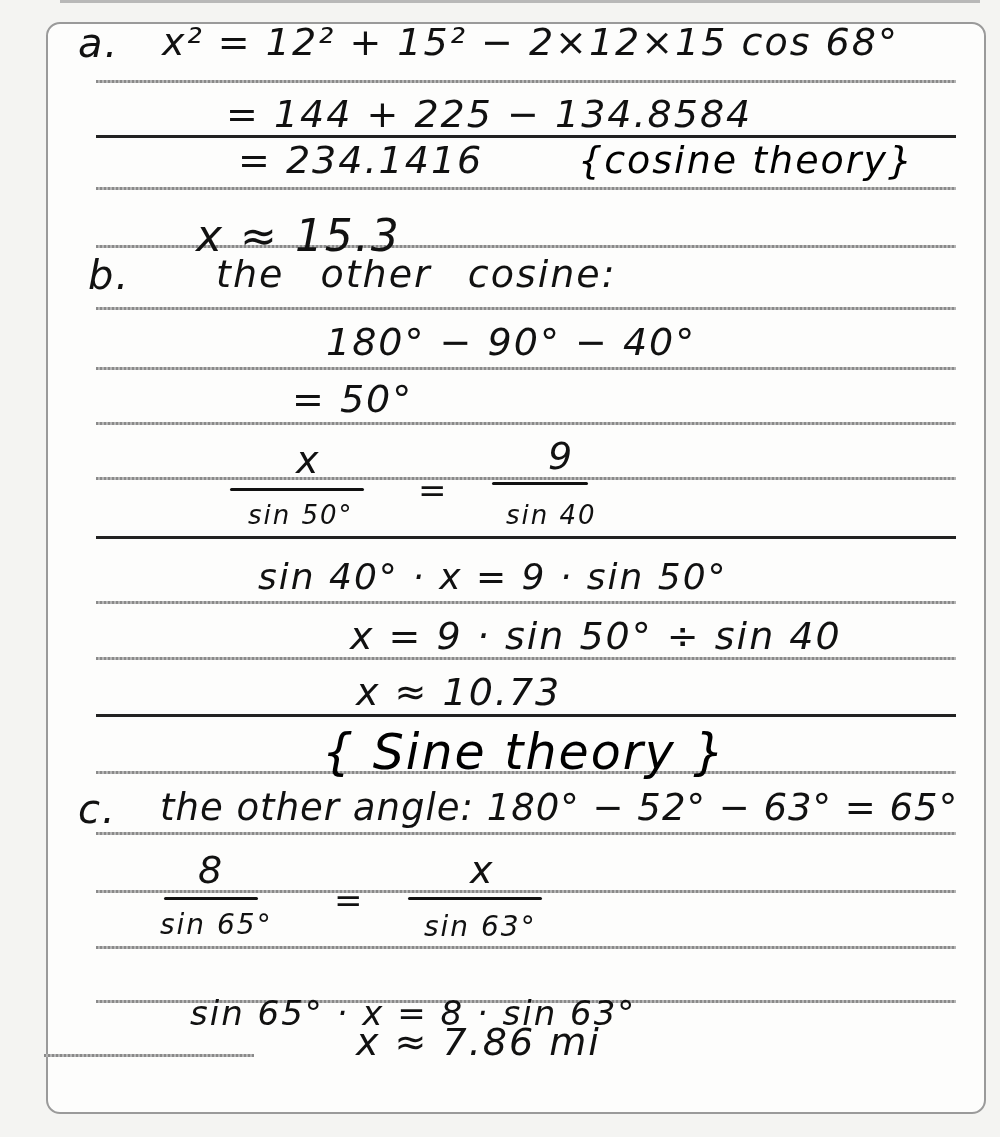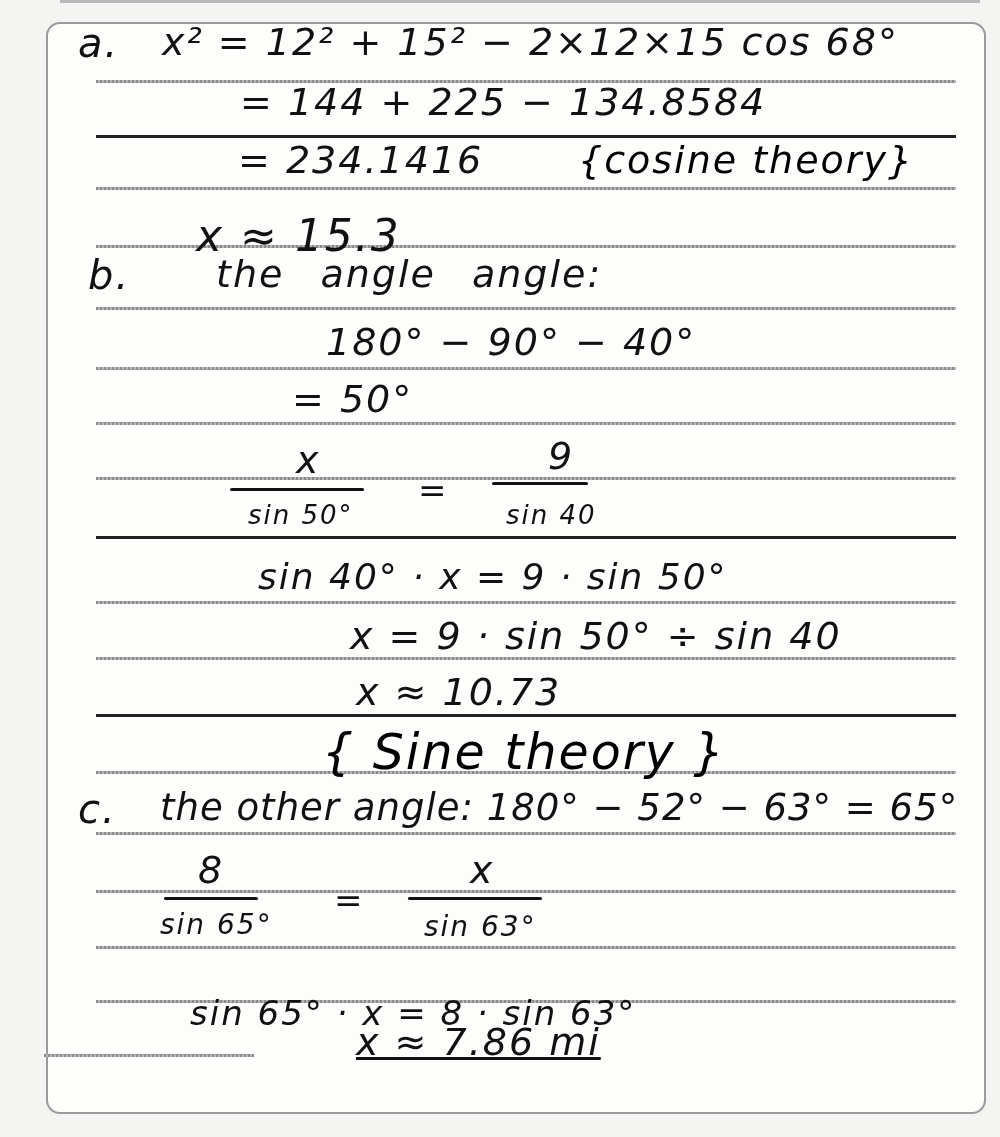--- a/index.html
+++ b/index.html
@@ -34,29 +34,29 @@
   <div class="rule" style="top:808px;width:860px;"></div>
   <div class="rule" style="top:866px;width:860px;"></div>
   <div class="rule" style="top:922px;width:860px;"></div>
   <div class="rule" style="top:976px;width:860px;"></div>
   <div class="rule" style="top:1030px;width:210px;left:-4px;"></div>
 </div>
 
 <div>
   <span class="hw" style="left:78px;top:20px;font-size:40px;">a.</span>
   <span class="hw" style="left:162px;top:20px;font-size:38px;">x² = 12² + 15² − 2×12×15 cos 68°</span>
-  <span class="hw" style="left:226px;top:80px;font-size:38px;margin-left:14px;">= 144 + 225 − 134.8584</span>
+  <span class="hw" style="left:226px;top:92px;font-size:38px;">= 144 + 225 − 134.8584</span>
   <span class="hw" style="left:226px;top:138px;font-size:38px;margin-left:12px;">= 234.1416</span>
   <span class="hw red" style="left:578px;top:138px;font-size:38px;">{cosine theory}</span>
   <span class="hw" style="left:196px;top:210px;font-size:44px;">x ≈ 15.3</span>
 </div>
 
 <div>
   <span class="hw" style="left:88px;top:252px;font-size:40px;">b.</span>
-  <span class="hw" style="left:216px;top:252px;font-size:38px;word-spacing:22px;">the   angle  angle:</span>
+  <span class="hw" style="left:216px;top:252px;font-size:38px;word-spacing:22px;">the   other  cosine:</span>
   <span class="hw" style="left:326px;top:320px;font-size:38px;">180° − 90° − 40°</span>
   <span class="hw" style="left:292px;top:377px;font-size:38px;">= 50°</span>
 
   <span class="hw" style="left:296px;top:438px;font-size:38px;">x</span>
   <div class="frac-bar" style="left:230px;top:488px;width:134px;"></div>
   <span class="hw" style="left:248px;top:500px;font-size:26px;">sin 50°</span>
   <span class="hw" style="left:418px;top:470px;font-size:34px;">=</span>
   <span class="hw" style="left:548px;top:434px;font-size:38px;">9</span>
   <div class="frac-bar" style="left:492px;top:482px;width:96px;"></div>
   <span class="hw" style="left:506px;top:500px;font-size:26px;text-align:right;">sin 40</span>
@@ -73,14 +73,14 @@
 
   <span class="hw" style="left:198px;top:848px;font-size:38px;">8</span>
   <div class="frac-bar" style="left:164px;top:897px;width:94px;"></div>
   <span class="hw" style="left:160px;top:908px;font-size:28px;text-align:center;">sin 65°</span>
   <span class="hw" style="left:334px;top:880px;font-size:34px;">=</span>
   <span class="hw" style="left:470px;top:848px;font-size:38px;">x</span>
   <div class="frac-bar" style="left:408px;top:897px;width:134px;"></div>
   <span class="hw" style="left:424px;top:910px;font-size:28px;">sin 63°</span>
 
   <span class="hw" style="left:190px;top:966px;font-size:34px;margin-top:27px;">sin 65° · x = 8 · sin 63°</span>
-  <span class="hw" style="left:356px;top:1020px;font-size:38px;text-decoration:underline;">x ≈ 7.86 mi</span>
+  <span class="hw" style="left:356px;top:1020px;font-size:38px;">x ≈ 7.86 mi</span>
 </div>
 
 </body></html>

